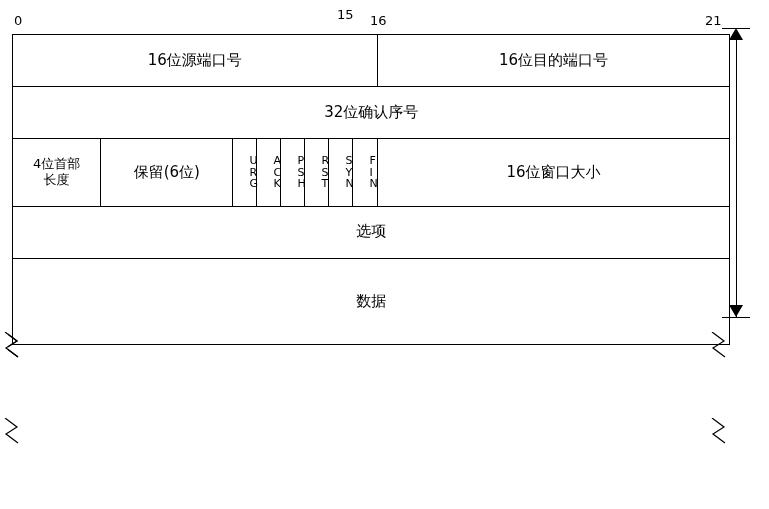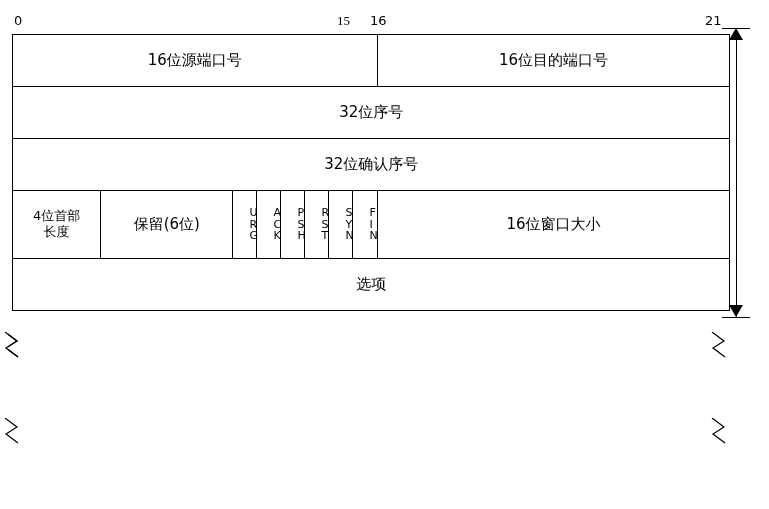--- a/index.html
+++ b/index.html
@@ -42,21 +42,21 @@
   .tcp-table td {
     border: 1px solid #000;
     text-align: center;
     vertical-align: middle;
     font-size: 15px;
     padding: 16px;
     background: #fff;
   }
   .row-h { height: 52px; }
   .row-flags { height: 56px; }
-  .row-opt { height: 46px; }
+  .row-opt { height: 46px; font-family: Liberation Mono, monospace; }
   .row-data { height: 86px; }
 
   .cell-text {
     display: block;
     font-size: 15px;
     line-height: 19px;
   }
   .cell-small {
     font-size: 13px;
     line-height: 16px;
@@ -119,21 +119,21 @@
     height: 26px;
   }
   .zig svg { display: block; }
 </style>
 </head>
 <body>
 
 <div id="diagram">
 
   <span class="bit-label" style="left:14px;  top:14px;">0</span>
-  <span class="bit-label" style="left:337px; top:14px;font-family:Liberation Serif, serif;">15</span>
+  <span class="bit-label" style="left:337px; top:8px;">15</span>
   <span class="bit-label" style="left:370px; top:14px;">16</span>
   <span class="bit-label" style="left:705px; top:14px;">21</span>
 
   <table class="tcp-table">
     <colgroup>
 
       <col style="width:22.06px">
         <col style="width:22.06px">
         <col style="width:22.06px">
         <col style="width:22.06px">
@@ -170,25 +170,20 @@
 
       <tr class="row-h">
         <td colspan="16">
           <span class="cell-text">16位源端口号</span>
         </td>
         <td colspan="16">
           <span class="cell-text">16位目的端口号</span>
         </td>
       </tr>
 
-      <tr class="row-h">
-        <td colspan="32">
-          <span class="cell-text">32位序号</span>
-        </td>
-      </tr>
 
       <tr class="row-h">
         <td colspan="32">
           <span class="cell-text">32位确认序号</span>
         </td>
       </tr>
 
       <tr class="row-flags">
         <td colspan="4">
           <span class="cell-text cell-small">4位首部</span>
@@ -246,20 +241,25 @@
         </td>
       </tr>
 
 
       <tr class="row-opt">
         <td colspan="32">
           <span class="cell-text">选项</span>
         </td>
       </tr>
 
+      <tr class="row-data">
+        <td colspan="32">
+          <span class="cell-text">数据</span>
+        </td>
+      </tr>
     </tbody>
   </table>
 
   <div class="zig" style="left:4px; top:332px;">
     <svg width="18" height="26" viewBox="0 0 18 26">
       <polyline points="1,0 13,9 2,16 14,25" fill="none" stroke="#000" stroke-width="1.2"></polyline>
       <rect x="0" y="0" width="4" height="26" fill="#fff"></rect>
       <polyline points="1,0 13,9 2,16 14,25" fill="none" stroke="#000" stroke-width="1.2"></polyline>
     </svg>
   </div>

